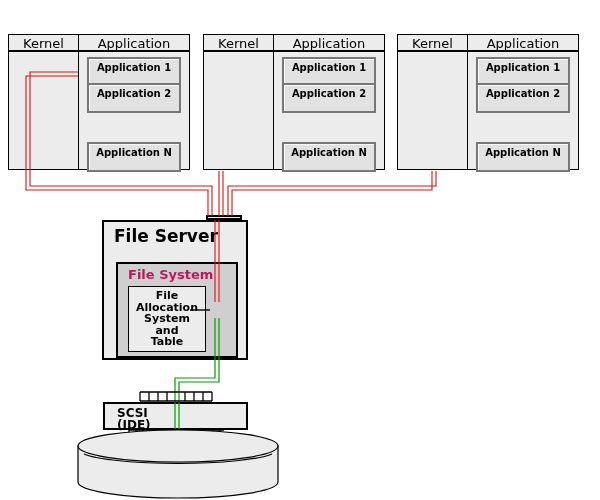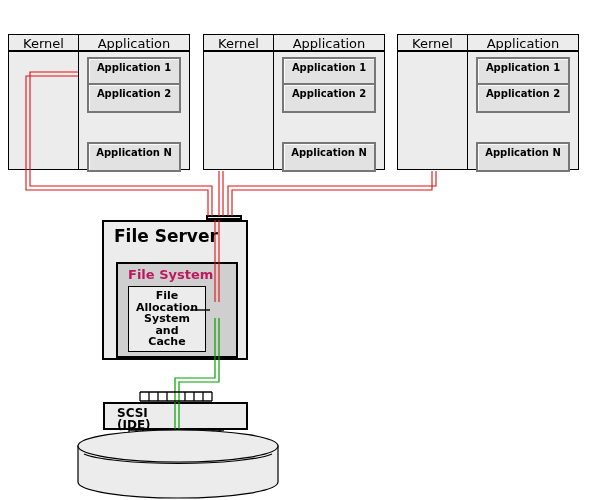--- a/index.html
+++ b/index.html
@@ -80,21 +80,21 @@
 
   <div class="fs-box" style="left:102px;top:220px;width:146px;height:140px;">
     <div class="fs-title">File Server</div>
     <div class="fsys-box" style="left:12px;top:40px;width:122px;height:96px;">
       <div class="fsys-title">File System</div>
       <div class="fat-box" style="left:10px;top:22px;width:78px;height:66px;">
         <div>File</div>
         <div>Allocation</div>
         <div>System</div>
         <div>and</div>
-        <div>Cache</div>
+        <div>Table</div>
       </div>
     </div>
   </div>
 
   <div class="plate" style="left:206px;top:215px;width:36px;height:5px;"></div>
 
   <div class="scsi-box" style="left:103px;top:402px;width:145px;height:28px;">
     <div class="scsi-label">
       <div>SCSI</div>
       <div>(IDE)</div>

